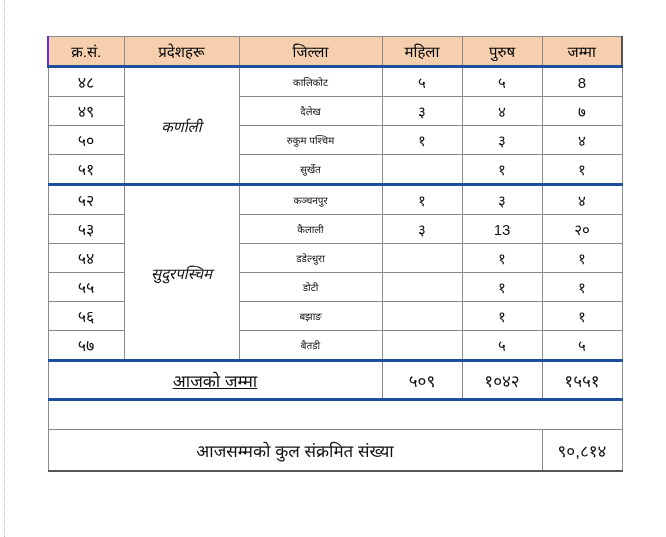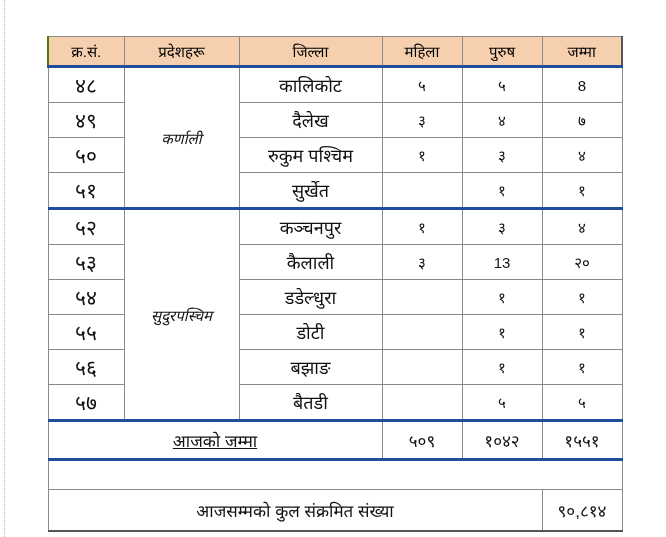--- a/index.html
+++ b/index.html
@@ -53,32 +53,32 @@
   col.c-t { width: 80px; }
 
   thead th {
     background: #f6cfae;
     font-size: 15px;
     color: #000000;
     border-bottom: 3px solid #1f4e9c;
     border-top: 2px solid #555555;
     height: 26px;
   }
-  thead th.hcell-first { border-left: 2px solid #4d7c0f; }
+  thead th.hcell-first { border-left: 2px solid #6d28d9; }
   thead th.hcell-last { border-right: 2px solid #555555; }
 
   tbody td {
     background: #ffffff;
   }
-  td.sn { font-size: 21px; }
+  td.sn { font-size: 16px; }
   td.prov {
     font-size: 15px;
     font-style: italic;
   }
-  td.dist { font-size: 18px; }
+  td.dist { font-size: 10px; }
   td.num { font-size: 15px; }
 
   tr.group-start > td {
     border-top: 3px solid #1f4e9c;
   }
   td.edge-left { border-left: 2px solid #555555; }
   td.edge-right { border-right: 2px solid #555555; }
 
   tr.total-row > td {
     border-top: 3px solid #1f4e9c;

